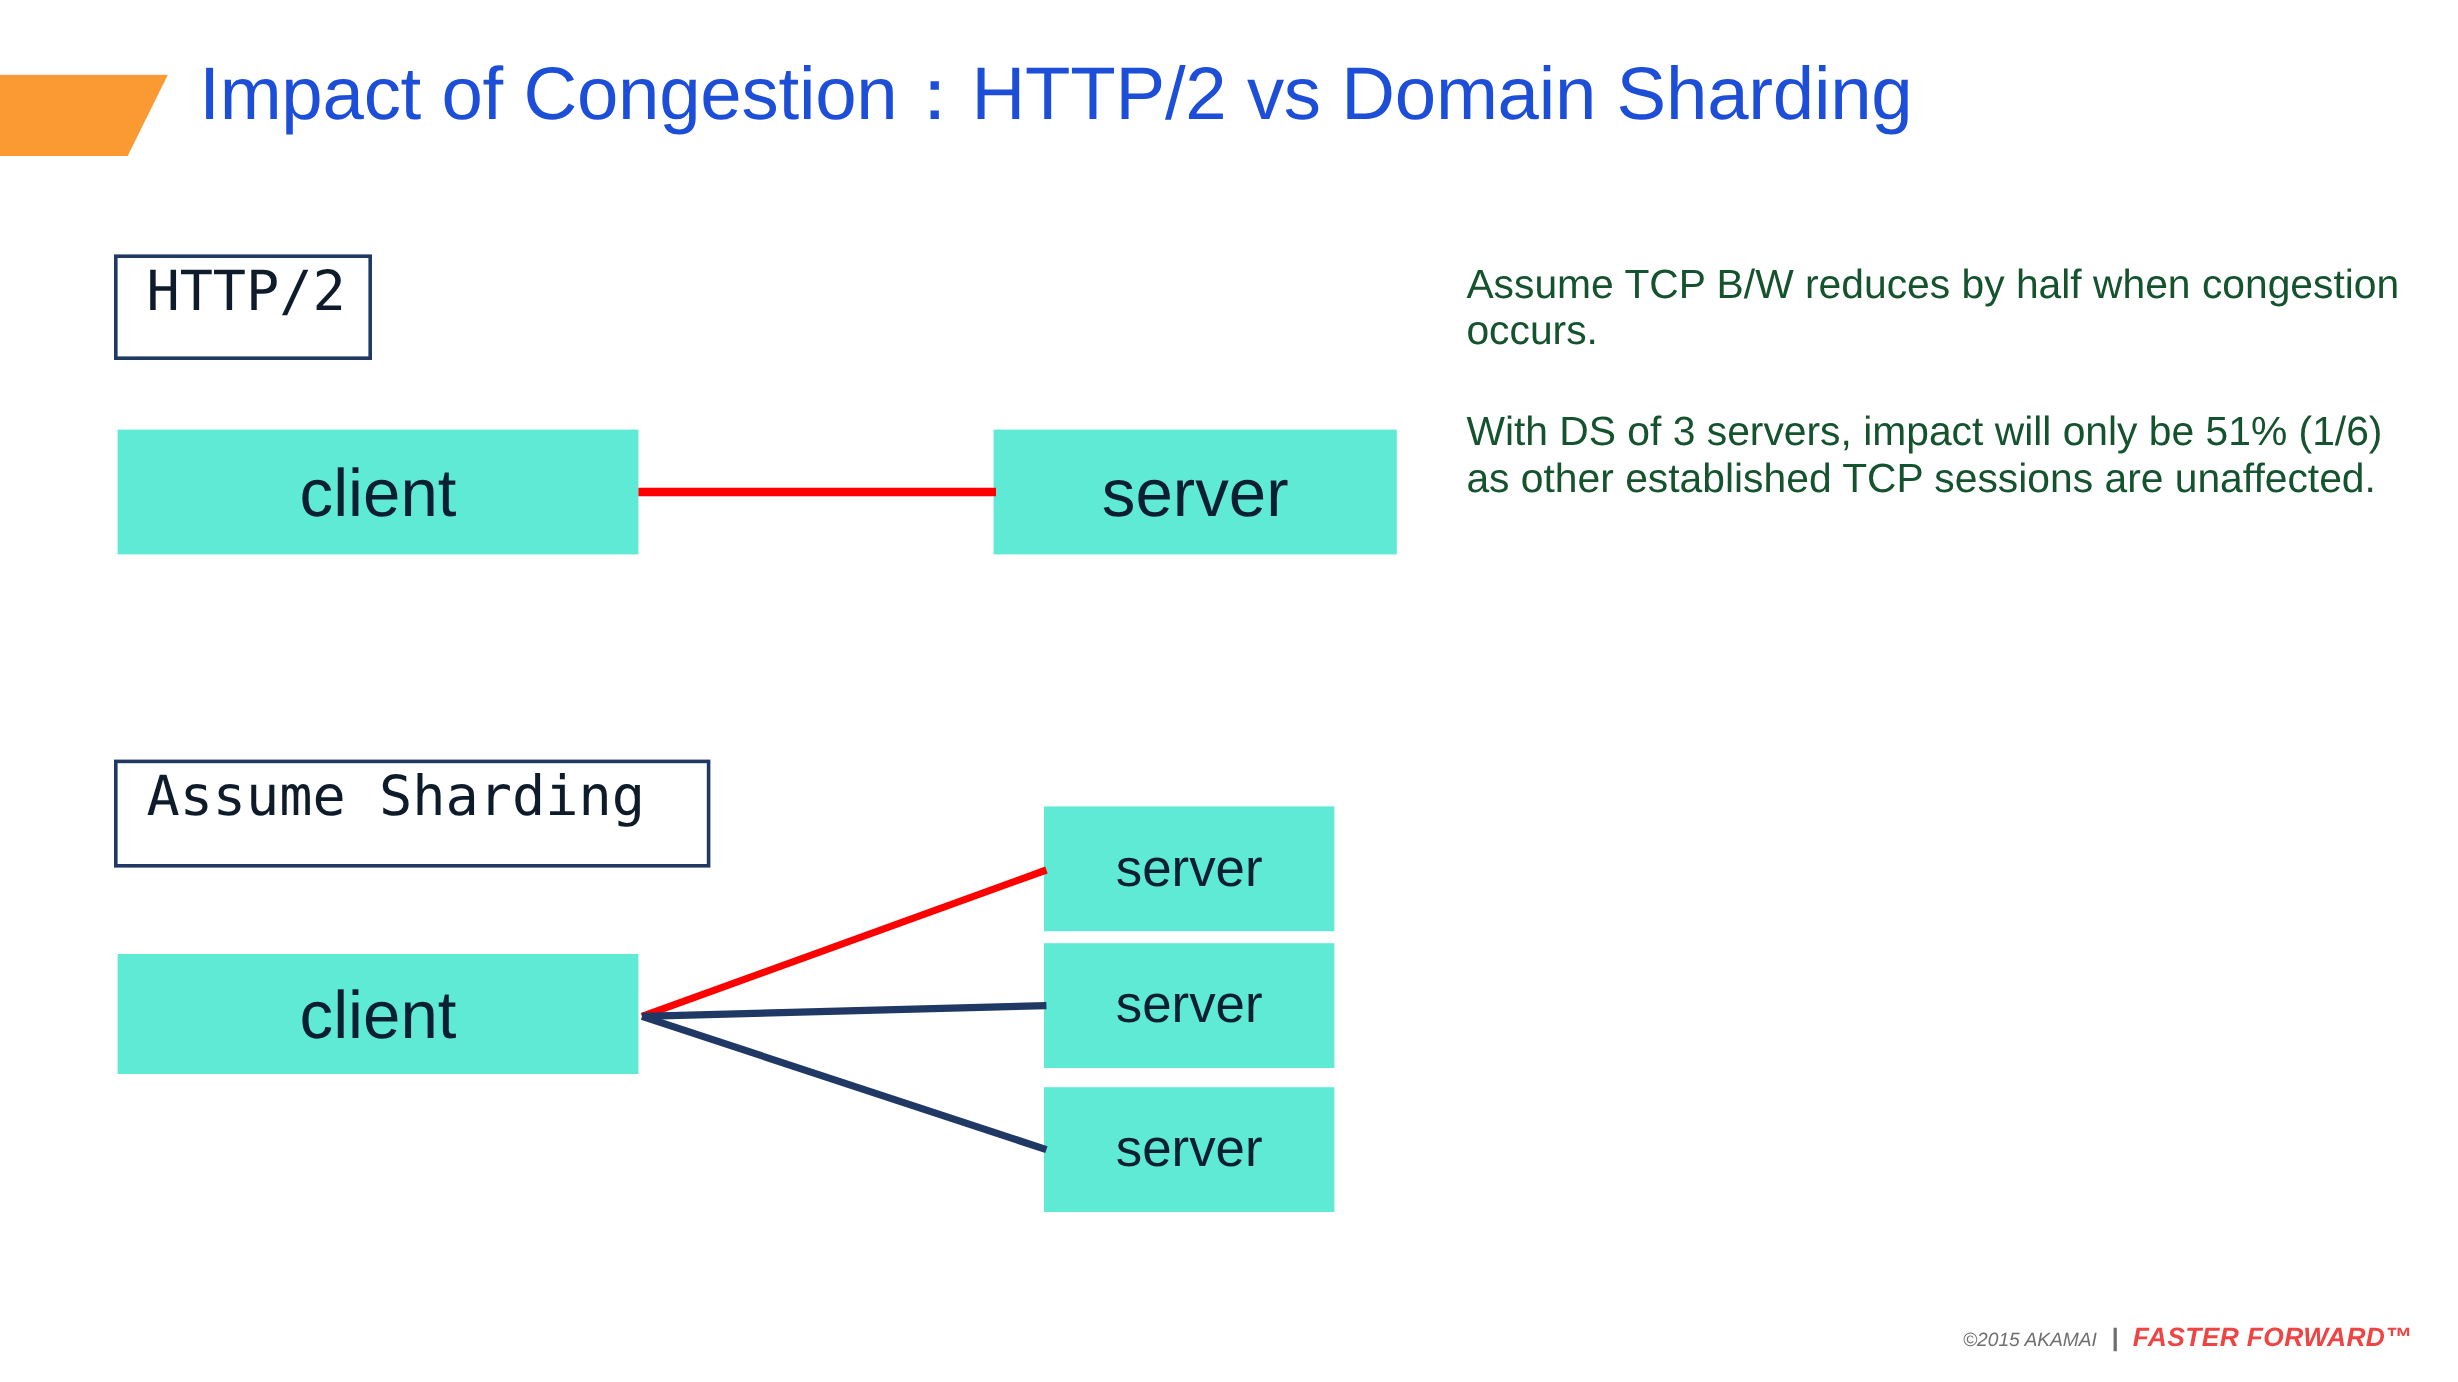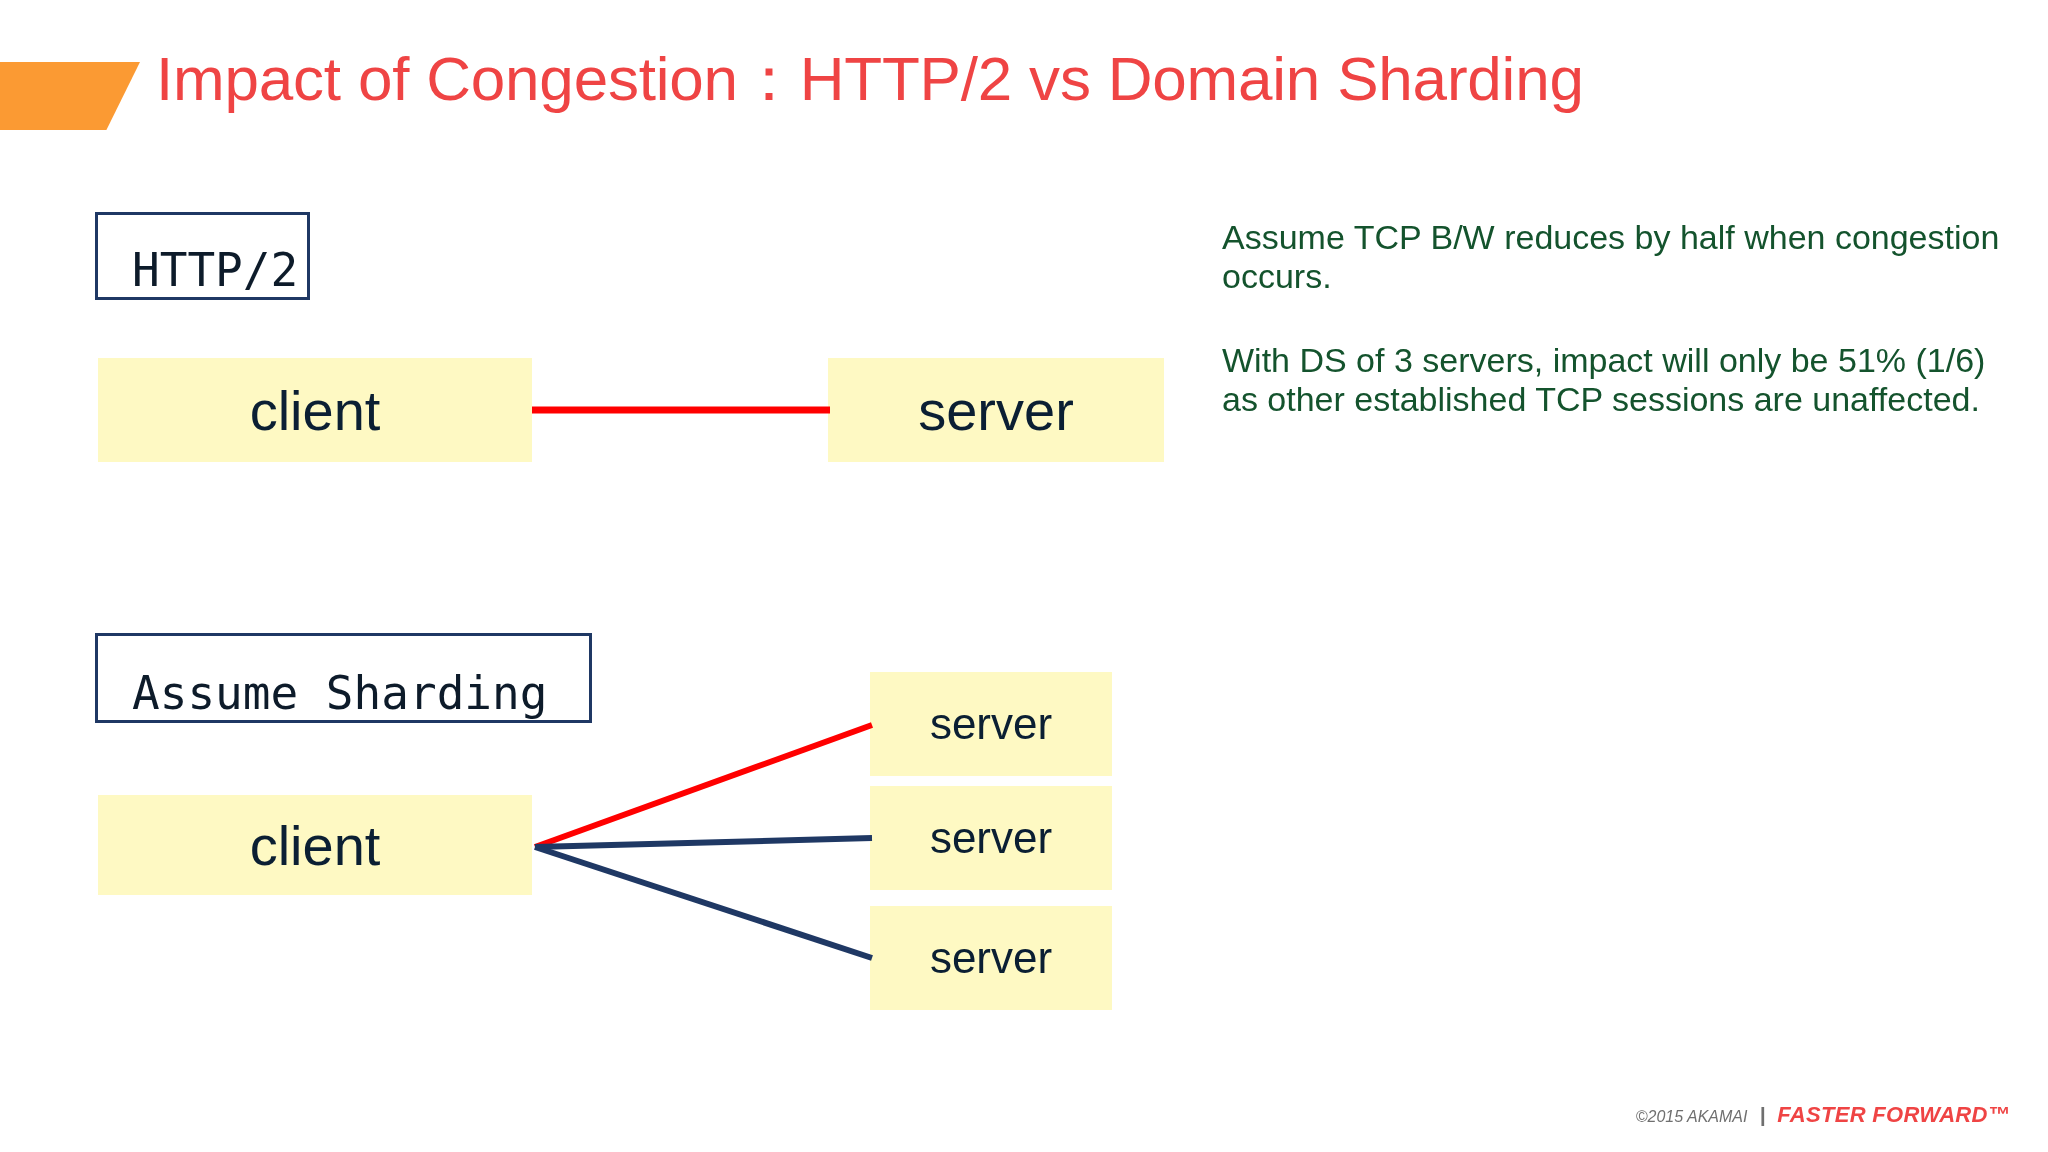--- a/index.html
+++ b/index.html
@@ -23,60 +23,60 @@
     position: absolute;
     left: 0px;
     top: 62px;
     width: 140px;
     height: 68px;
     background: #FB9A33;
     clip-path: polygon(0 0, 100% 0, 76% 100%, 0 100%);
   }
   #page-title {
     position: absolute;
-    left: 156px;
+    left: 166px;
     top: 48px;
     font-size: 62px;
     line-height: 1.0;
-    color: #ef4444;
+    color: #1d4ed8;
     white-space: nowrap;
     letter-spacing: -0.2px;
   }
 
   
   .outline-box {
     position: absolute;
     border: 3px solid #1F3864;
     background: #ffffff;
     box-sizing: border-box;
     display: flex;
-    align-items: flex-end;
+    align-items: flex-start;
     font-family: "DejaVu Sans Mono", "Liberation Mono", monospace;
     color: #0D1B2A;
-    padding-left: 34px;
+    padding-left: 24px;
   }
   #http2-label-box {
     left: 95px;
     top: 212px;
     width: 215px;
     height: 88px;
     font-size: 46px;
   }
   #ds-label-box {
     left: 95px;
     top: 633px;
     width: 497px;
     height: 90px;
     font-size: 46px;
   }
 
   
   .node-box {
     position: absolute;
-    background: #fef9c3;
+    background: #5eead4;
     color: #0B1F33;
     display: flex;
     align-items: center;
     justify-content: center;
     box-sizing: border-box;
   }
   #client-h2-box {
     left: 98px;
     top: 358px;
     width: 434px;

